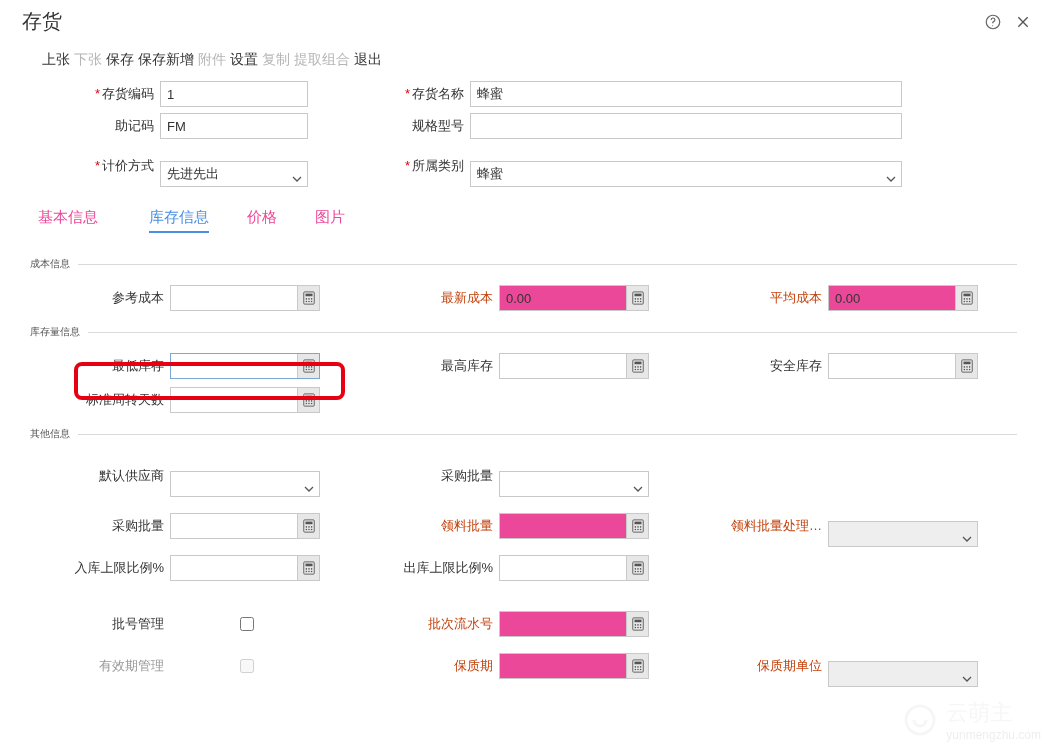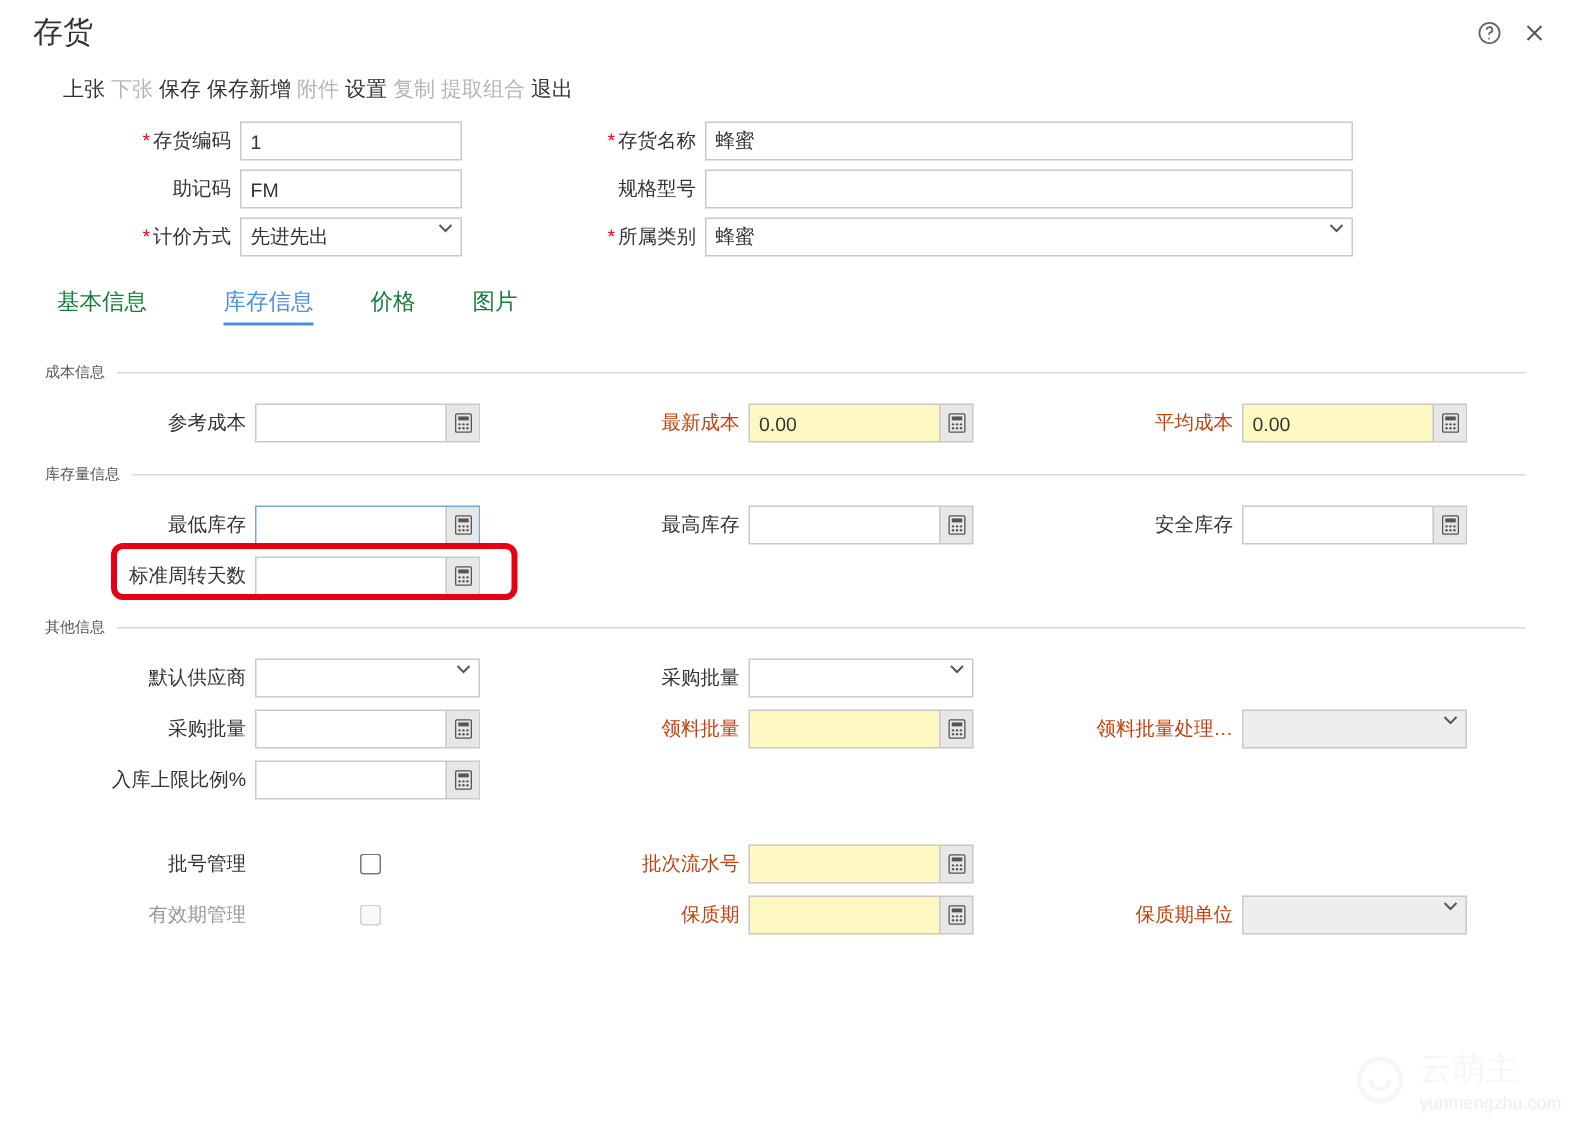--- a/index.html
+++ b/index.html
@@ -66,21 +66,22 @@
     padding: 0 6px;
     font-size: 13px;
     color: #333;
     outline: none;
   }
   .w140 { width: 148px; }
   .w420 { width: 432px; }
   .select-wrap {
     position: relative;
     display: inline-flex;
-    align-items: flex-start;
+    align-items: flex-end;
+    margin-top: 16px;
   }
   .select-wrap input { padding-right: 22px; }
   .chevron {
     position: absolute;
     right: 6px;
     pointer-events: none;
     color: #666;
   }
   .calc-input {
     position: relative;
@@ -90,30 +91,30 @@
   .calc-input input { padding-right: 26px; }
   .calc-btn {
     position: absolute;
     right: 1px; top: 1px;
     width: 22px; height: 24px;
     background: #e7e7e7;
     border-left: 1px solid #c9c9c9;
     display: flex; align-items: center; justify-content: center;
   }
   .calc-btn svg { width: 14px; height: 14px; }
-  .readonly input { background: #fef9c3; color: #555; }
+  .readonly input { background: #ec4899; color: #555; }
   .readonly-label .label { color: #c2410c; }
 
   .tabs {
     display: flex;
     gap: 38px;
     padding: 15px 0 10px 8px;
     font-size: 15px;
   }
-  .tabs .tab { cursor: pointer; color: #15803d; padding-bottom: 4px; }
+  .tabs .tab { cursor: pointer; color: #ec4899; padding-bottom: 4px; }
   .tabs .tab.active { color: #4a90e2; border-bottom: 2px solid #4a90e2; margin-left: 13px; }
 
   fieldset {
     border: none;
     border-top: 1px solid #d9d9d9;
     margin-top: 14px;
     padding-top: 14px;
   }
   fieldset legend {
     padding-right: 8px;
@@ -450,20 +451,38 @@
                 <circle cx="5" cy="9" r="0.9" fill="#555"></circle>
                 <circle cx="8" cy="9" r="0.9" fill="#555"></circle>
                 <circle cx="11" cy="9" r="0.9" fill="#555"></circle>
                 <circle cx="5" cy="12" r="0.9" fill="#555"></circle>
                 <circle cx="8" cy="12" r="0.9" fill="#555"></circle>
                 <circle cx="11" cy="12" r="0.9" fill="#555"></circle>
               </svg>
             </span>
           </div>
       </div>
+      <div class="field">
+        <div class="label">出库上限比例%</div>
+        <div class="calc-input">
+            <input type="text" value="" style="">
+            <span class="calc-btn">
+              <svg viewBox="0 0 16 16">
+                <rect x="2" y="1" width="12" height="14" rx="1" fill="none" stroke="#555"></rect>
+                <rect x="4" y="3" width="8" height="3" fill="#555"></rect>
+                <circle cx="5" cy="9" r="0.9" fill="#555"></circle>
+                <circle cx="8" cy="9" r="0.9" fill="#555"></circle>
+                <circle cx="11" cy="9" r="0.9" fill="#555"></circle>
+                <circle cx="5" cy="12" r="0.9" fill="#555"></circle>
+                <circle cx="8" cy="12" r="0.9" fill="#555"></circle>
+                <circle cx="11" cy="12" r="0.9" fill="#555"></circle>
+              </svg>
+            </span>
+          </div>
+      </div>
       <div></div>
     </div>
 
     <div class="grid3" style="margin-top:30px">
       <div class="field">
         <div class="label">批号管理</div>
         <input type="checkbox" class="cb" style="">
       </div>
       <div class="field readonly readonly-label">
         <div class="label">批次流水号</div>

